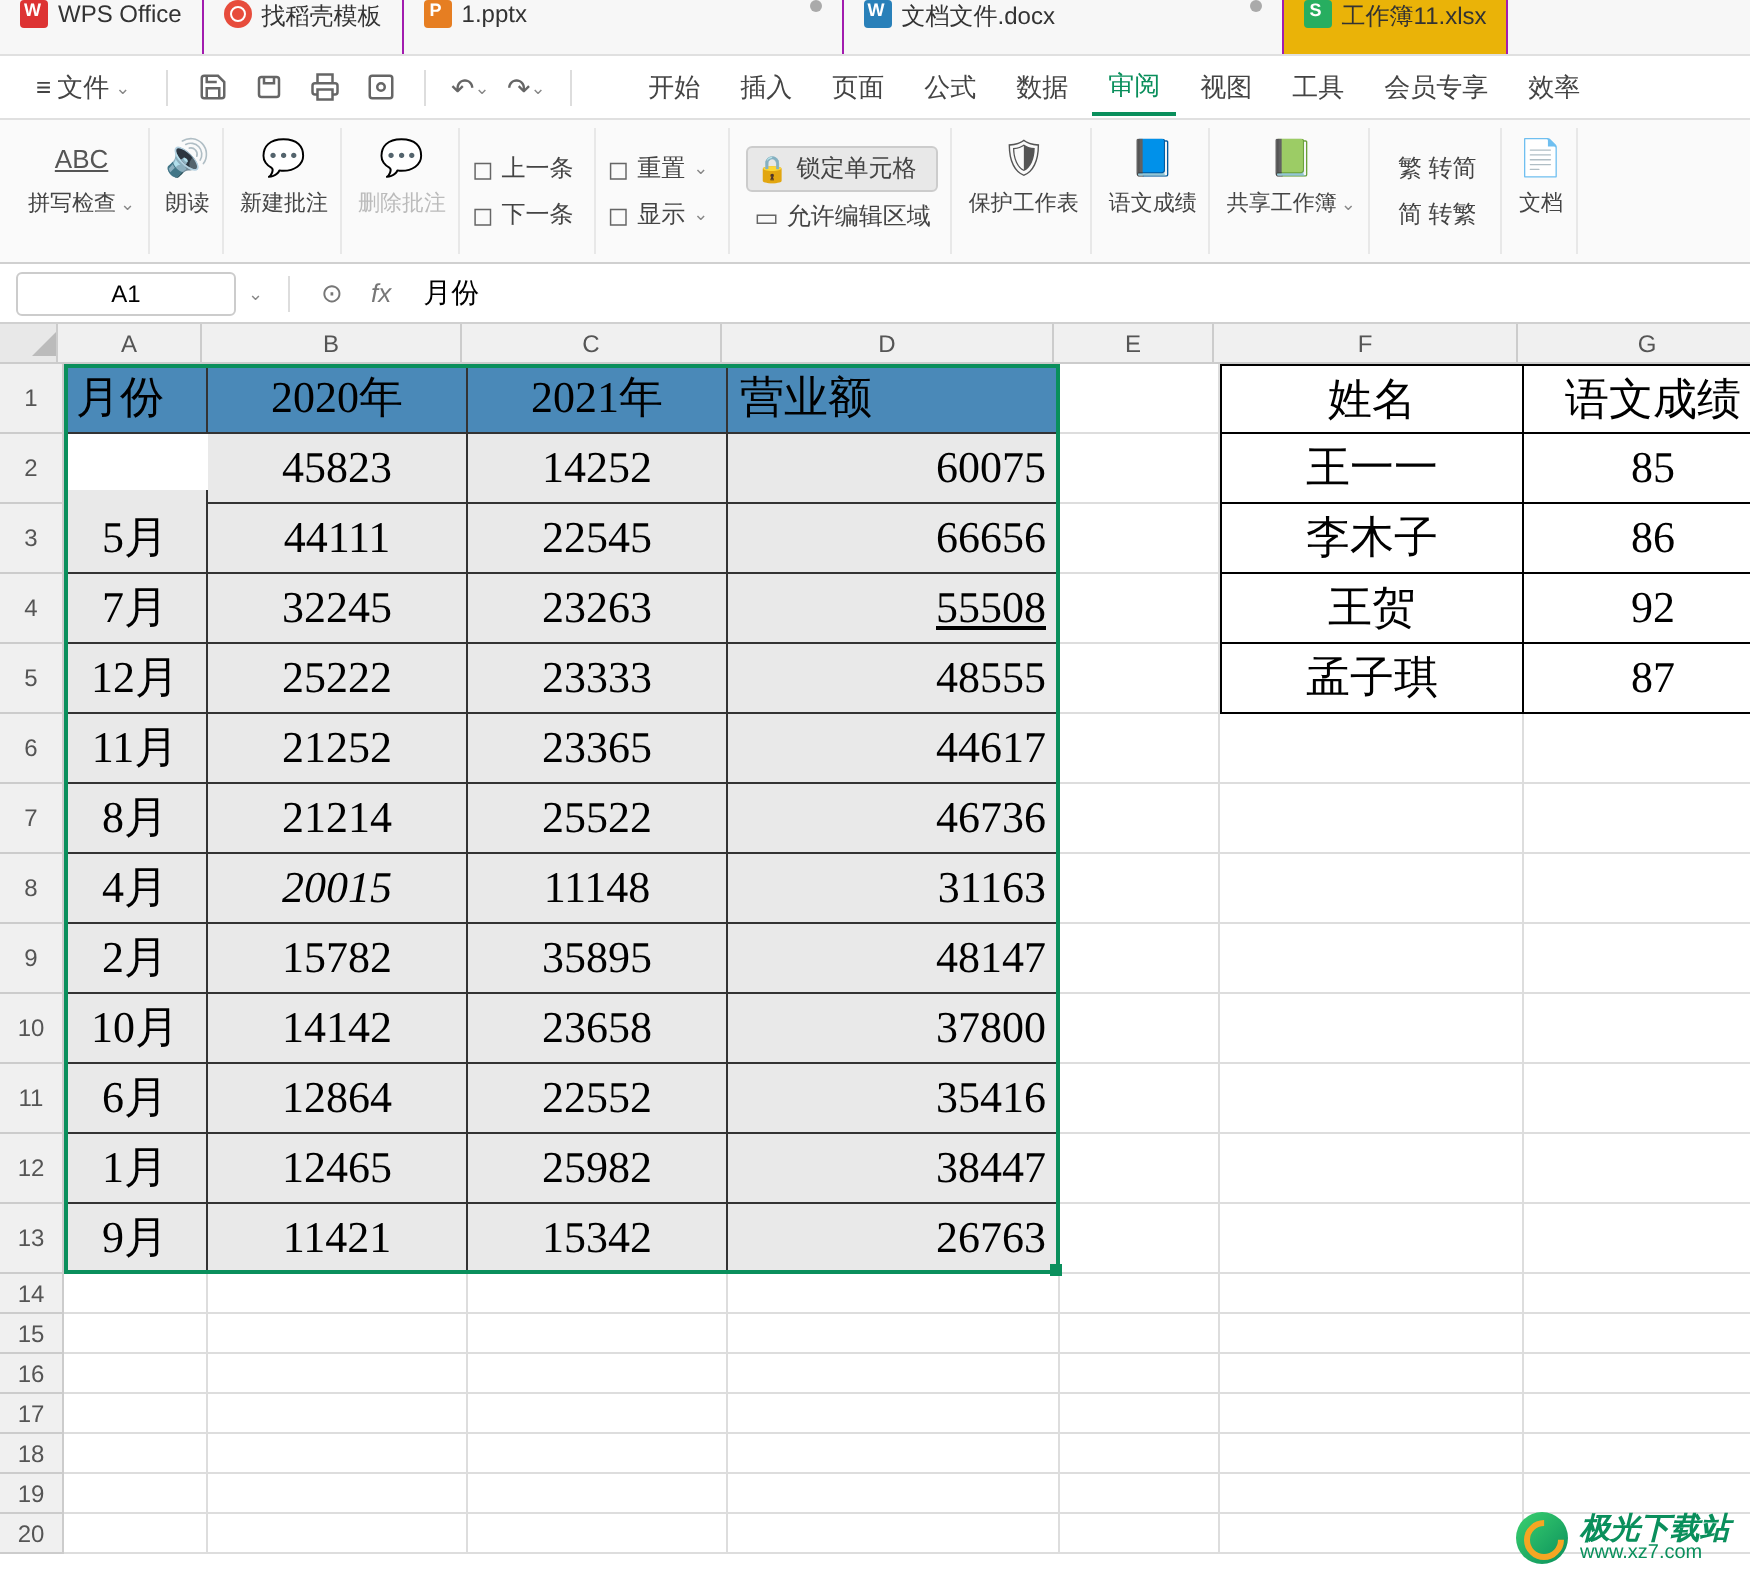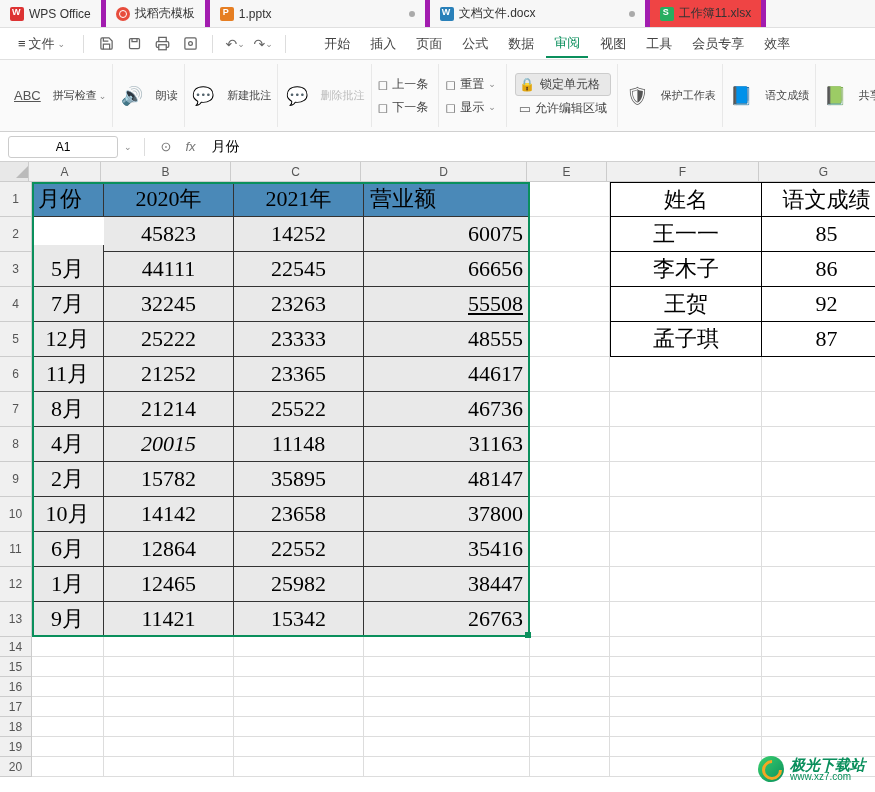--- a/index.html
+++ b/index.html
@@ -1,20 +1,20 @@
 <!DOCTYPE html>
 <html><head>
 <meta charset="utf-8">
 <style>
 * { box-sizing: border-box; margin: 0; padding: 0; }
 body { font-family: "Microsoft YaHei", Arial, sans-serif; background: #fff; width: 875px; height: 792px; overflow: hidden; position: relative; }
 
 .tabbar { display: flex; align-items: center; height: 28px; border-bottom: 1px solid #e0e0e0; background: #f7f7f7; }
-.tab { display: flex; align-items: center; padding: 0 10px; height: 100%; font-size: 12px; color: #333; border-right: 5px solid #a21caf; cursor: pointer; gap: 5px; }
-.tab.active { background: #ef4444; }
+.tab { display: flex; align-items: flex-start; padding: 0 10px; height: 100%; font-size: 12px; color: #333; border-right: 1px solid #a21caf; cursor: pointer; gap: 5px; }
+.tab.active { background: #eab308; }
 .tab-icon { width: 14px; height: 14px; display: inline-block; }
 .icon-wps { background: linear-gradient(#d33,#d33); border-radius: 2px; position: relative; }
 .icon-wps::after { content:"W"; color:#fff; font-size:9px; font-weight:bold; position:absolute; left:2px; top:0; }
 .icon-dao { background:#e74c3c; border-radius:50%; position:relative; }
 .icon-dao::after{content:"";position:absolute;inset:3px;border:1px solid #fff;border-radius:50%;}
 .icon-ppt { background:#e67e22; border-radius:2px; position:relative;}
 .icon-ppt::after{content:"P";color:#fff;font-size:9px;font-weight:bold;position:absolute;left:3px;top:0;}
 .icon-doc { background:#2980b9; border-radius:2px; position:relative;}
 .icon-doc::after{content:"W";color:#fff;font-size:9px;font-weight:bold;position:absolute;left:2px;top:0;}
 .icon-xls { background:#27ae60; border-radius:2px; position:relative;}
@@ -22,21 +22,21 @@
 .tab-dot { width:6px; height:6px; background:#aaa; border-radius:50%; margin-left: auto; }
 
 .toolbar-row { display: flex; align-items: center; height: 32px; border-bottom: 1px solid #e0e0e0; padding: 0 10px; gap: 4px; }
 .menu-btn { padding: 4px 8px; font-size: 13px; color: #444; cursor: pointer; display:flex; align-items:center; gap:3px;}
 .menu-btn.active { color: #0a8f5c; border-bottom: 2px solid #0a8f5c; }
 .icon-btn { width: 24px; height: 24px; display:flex; align-items:center; justify-content:center; cursor:pointer; color:#666; font-size:14px;}
 .sep { width:1px; height:18px; background:#ddd; margin:0 6px; }
 .dropdown-caret { font-size: 9px; color:#888; }
 
 .ribbon { display:flex; height: 72px; border-bottom: 1px solid #d0d0d0; background:#fafafa; padding: 4px 8px; gap: 2px; }
-.ribbon-group { display:flex; flex-direction:row; align-items:center; justify-content:flex-start; padding: 2px 6px; border-right:1px solid #e8e8e8; gap:12px; font-size:11px; color:#444;}
+.ribbon-group { display:flex; flex-direction:column; align-items:center; justify-content:flex-start; padding: 2px 6px; border-right:1px solid #e8e8e8; gap:2px; font-size:11px; color:#444;}
 .ribbon-group.disabled { color:#bbb; }
 .ribbon-icon { font-size:18px; color:#555; height:26px; display:flex; align-items:center;}
 .ribbon-label { font-size:11px; white-space:nowrap; display:flex; align-items:center; gap:2px;}
 .ribbon-col { display:flex; flex-direction:column; gap:2px; justify-content:center; }
 .ribbon-item { display:flex; align-items:center; gap:4px; font-size:12px; color:#444; padding:2px 4px; cursor:pointer; white-space:nowrap;}
 .ribbon-item .small-icon{font-size:13px;color:#666;}
 
 .formula-bar { display:flex; align-items:center; height:30px; border-bottom:1px solid #d0d0d0; padding:0 8px; gap:6px; }
 .cell-ref { width:110px; height:22px; border:1px solid #ccc; border-radius:3px; font-size:12px; text-align:center; padding:2px; }
 .fb-btn { font-size:13px; color:#777; cursor:pointer; padding:0 4px;}

